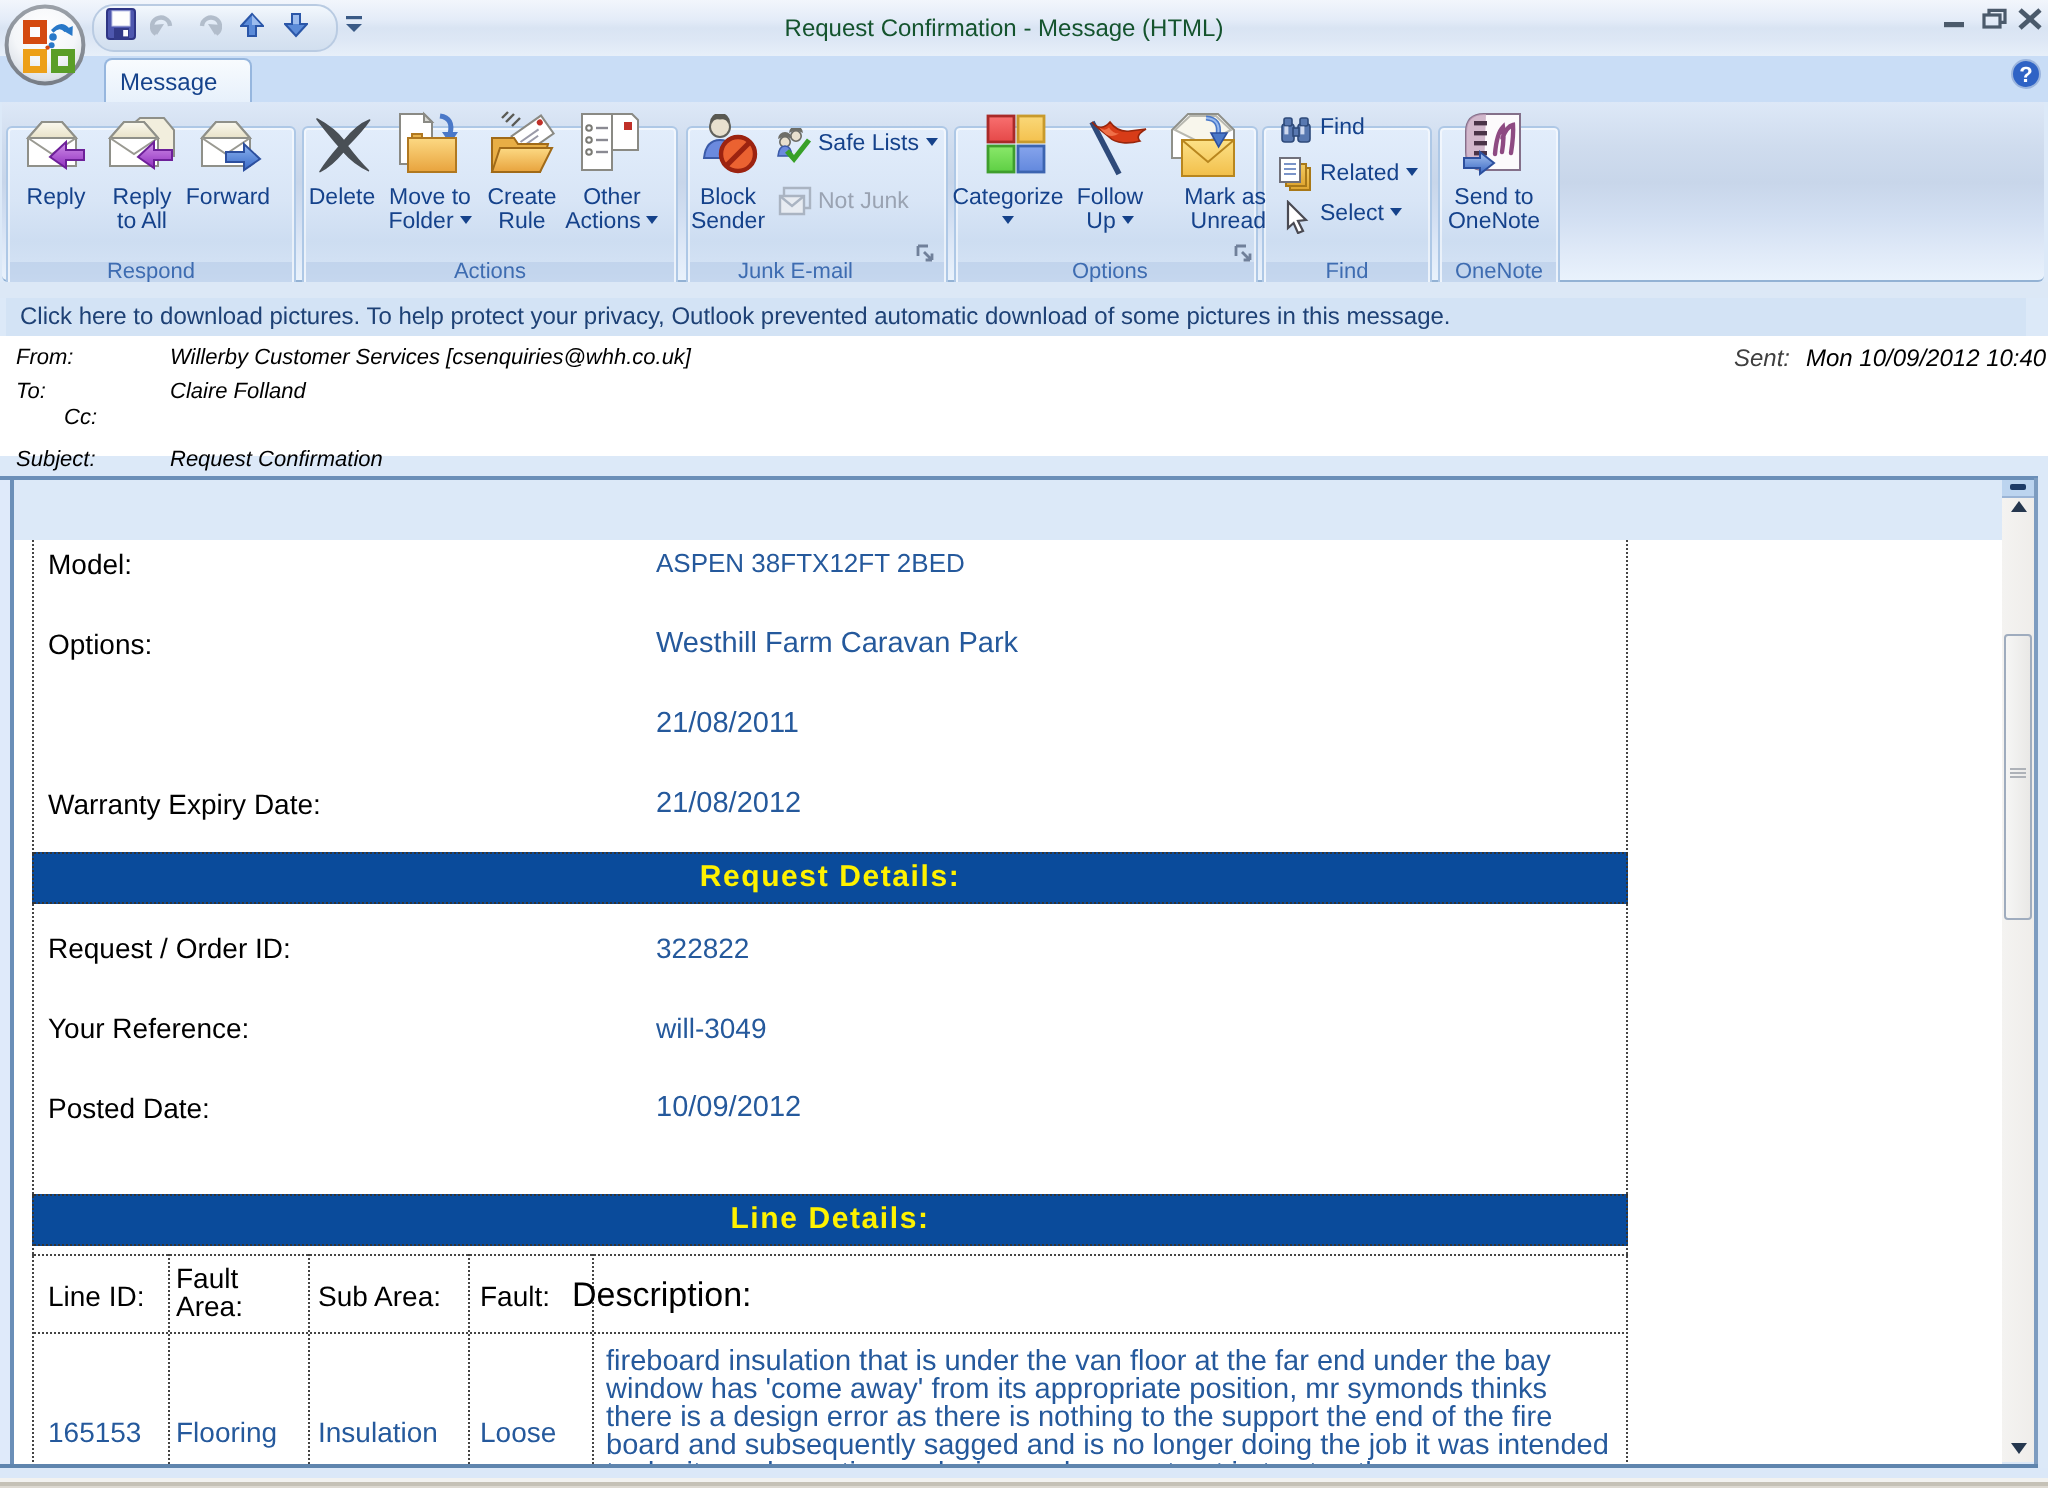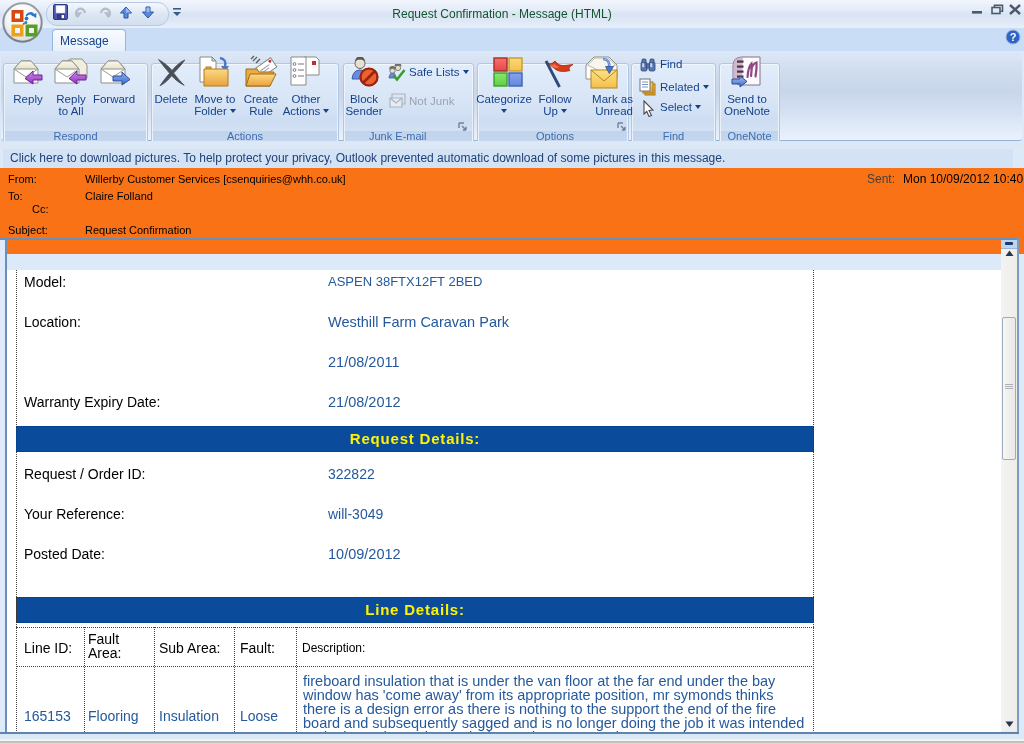--- a/index.html
+++ b/index.html
@@ -16,21 +16,21 @@
 #ribbon{left:1px;top:51px;width:1021px;height:89px;background:linear-gradient(#dde8f7 0%,#cfdcee 25%,#c8d6ea 45%,#d2dff2 65%,#e0eaf8 85%,#e9f2fc 100%);border-radius:0 0 3px 3px;border-bottom:1px solid #93b2d4;}
 .grp{position:absolute;top:53px;height:81px;border:1px solid #aec8e6;border-radius:3px;background:linear-gradient(#e2edfb 0%,#d8e5f6 45%,#cdddf1 70%,#d5e3f5 90%,#ddeafa 100%);box-shadow:inset 0 0 0 1px rgba(255,255,255,.55);margin-top:10px;}
 .gstrip{position:absolute;left:1px;bottom:1px;right:1px;height:13px;background:rgba(178,200,229,.5);border-radius:0 0 2px 2px;}
 .gcap{position:absolute;left:0;bottom:3px;width:100%;text-align:center;font-size:11px;color:#3e6cb1;}
 .blbl{position:absolute;text-align:center;font-size:11.5px;color:#15428b;line-height:12px;}
 .slbl{position:absolute;font-size:11.5px;color:#15428b;}
 .dar{display:inline-block;width:0;height:0;border-left:3px solid transparent;border-right:3px solid transparent;border-top:4px solid #15428b;margin-left:3px;vertical-align:2px;}
 
 #belowrib{left:0;top:141px;width:1024px;height:8px;background:#dce8f6;}
 #infobar{left:3px;top:149px;width:1003px;height:19px;background:#d3e3f5;font-size:12px;color:#1e4175;line-height:19px;padding-left:7px;}
-#hdr{left:0;top:168px;width:1024px;height:86px;background:#f97316;font-size:11px;color:#000;}
+#hdr{left:0;top:168px;width:1024px;height:60px;background:#ffffff;font-size:11px;color:#000;font-style:italic;}
 #bodyarea{left:2px;top:240px;width:999px;height:491px;background:#fff;margin-top:30px;}
 #bodytop{left:0;top:238px;width:1019px;height:2px;background:#6b8fb8;}
 #bodybot{left:0;top:732px;width:1019px;height:2px;background:#5f85ae;}
 #botstrip{left:0;top:734px;width:1024px;height:6px;background:#dbe8f8;}
 #botline{left:0;top:739px;width:1024px;height:2px;background:#f2f2f0;}
 #botlast{left:0;top:741px;width:1024px;height:3px;background:#c5c1b6;}
 
 .elbl{position:absolute;font-size:14px;line-height:16px;color:#000;}
 .eval{position:absolute;font-size:14px;line-height:16px;color:#25599c;}
 .banner{position:absolute;left:14px;width:796px;height:24px;background:#0a4b9b;border:1px dotted #333;color:#fff200;font-weight:bold;font-size:15px;letter-spacing:.8px;text-align:center;line-height:24px;}
@@ -386,21 +386,21 @@
 <div class="abs" id="bodytop"></div>
 <div class="abs" style="left:0;top:240px;width:5px;height:492px;background:#dfeafa;z-index:3;"></div>
 <div class="abs" style="left:5px;top:240px;width:2px;height:492px;background:#6b8fb8;z-index:3;"></div>
 <div class="abs" style="left:0;top:743px;width:1024px;height:1px;background:#ddd9d1;z-index:3;"></div>
 <div class="abs" id="bodyarea">
 
   <div class="dotv" style="left:14px;top:0;height:491px;"></div>
   <div class="dotv" style="left:811px;top:0;height:491px;"></div>
   <div class="elbl" style="left:22px;top:4px;">Model:</div>
   <div class="eval" style="left:326px;top:4px;font-size:13px;">ASPEN 38FTX12FT 2BED</div>
-  <div class="elbl" style="left:22px;top:44px;">Location:</div>
+  <div class="elbl" style="left:22px;top:44px;">Options:</div>
   <div class="eval" style="left:326px;top:44px;font-size:14.5px;">Westhill Farm Caravan Park</div>
   <div class="eval" style="left:326px;top:84px;font-size:14.5px;">21/08/2011</div>
   <div class="elbl" style="left:22px;top:124px;">Warranty Expiry Date:</div>
   <div class="eval" style="left:326px;top:124px;font-size:14.5px;">21/08/2012</div>
   <div class="banner" style="top:156px;">Request Details:</div>
   <div class="elbl" style="left:22px;top:196px;">Request / Order ID:</div>
   <div class="eval" style="left:326px;top:196px;">322822</div>
   <div class="elbl" style="left:22px;top:236px;">Your Reference:</div>
   <div class="eval" style="left:326px;top:236px;">will-3049</div>
   <div class="elbl" style="left:22px;top:276px;">Posted Date:</div>
@@ -410,21 +410,21 @@
   <div class="doth" style="left:14px;top:396px;width:798px;"></div>
   <div class="doth" style="left:14px;top:490px;width:798px;"></div>
   <div class="dotv" style="left:82px;top:357px;height:133px;"></div>
   <div class="dotv" style="left:152px;top:357px;height:133px;"></div>
   <div class="dotv" style="left:232px;top:357px;height:133px;"></div>
   <div class="dotv" style="left:294px;top:357px;height:133px;"></div>
   <div class="elbl" style="left:22px;top:370px;">Line ID:</div>
   <div class="elbl" style="left:86px;top:362px;line-height:14px;">Fault<br>Area:</div>
   <div class="elbl" style="left:157px;top:370px;">Sub Area:</div>
   <div class="elbl" style="left:238px;top:370px;">Fault:</div>
-  <div class="elbl" style="left:300px;top:370px;font-size:12px;">Description:</div>
+  <div class="elbl" style="left:284px;top:370px;font-size:17px;">Description:</div>
   <div class="eval" style="left:22px;top:438px;">165153</div>
   <div class="eval" style="left:86px;top:438px;">Flooring</div>
   <div class="eval" style="left:157px;top:438px;">Insulation</div>
   <div class="eval" style="left:238px;top:438px;">Loose</div>
   <div class="eval" style="left:301px;top:404px;font-size:14.5px;line-height:14.1px;">fireboard insulation that is under the van floor at the far end under the bay<br>window has 'come away' from its appropriate position, mr symonds thinks<br>there is a design error as there is nothing to the support the end of the fire<br>board and subsequently sagged and is no longer doing the job it was intended<br>to do, it needs section replacing and support put in to stop the same<br>happening in the future</div>
 </div>
 <div class="abs" id="sbar">
   <div class="abs" style="left:0;top:0;width:16px;height:8px;background:#bcd4ef;border-bottom:1px solid #9ab4d6;"></div>
   <div class="abs" style="left:4px;top:2px;width:8px;height:3px;background:#1c3a66;border-radius:1px;"></div>
   <svg class="abs" style="left:4px;top:10px;" width="9" height="7">

